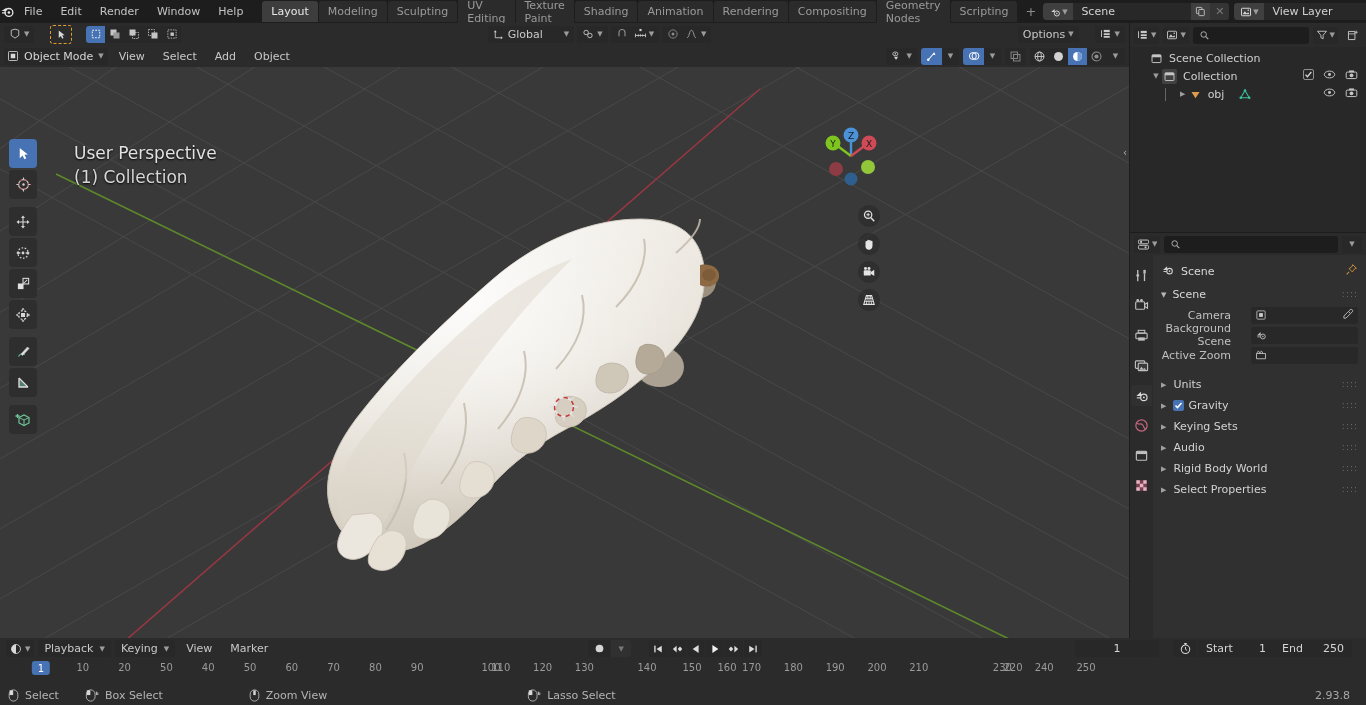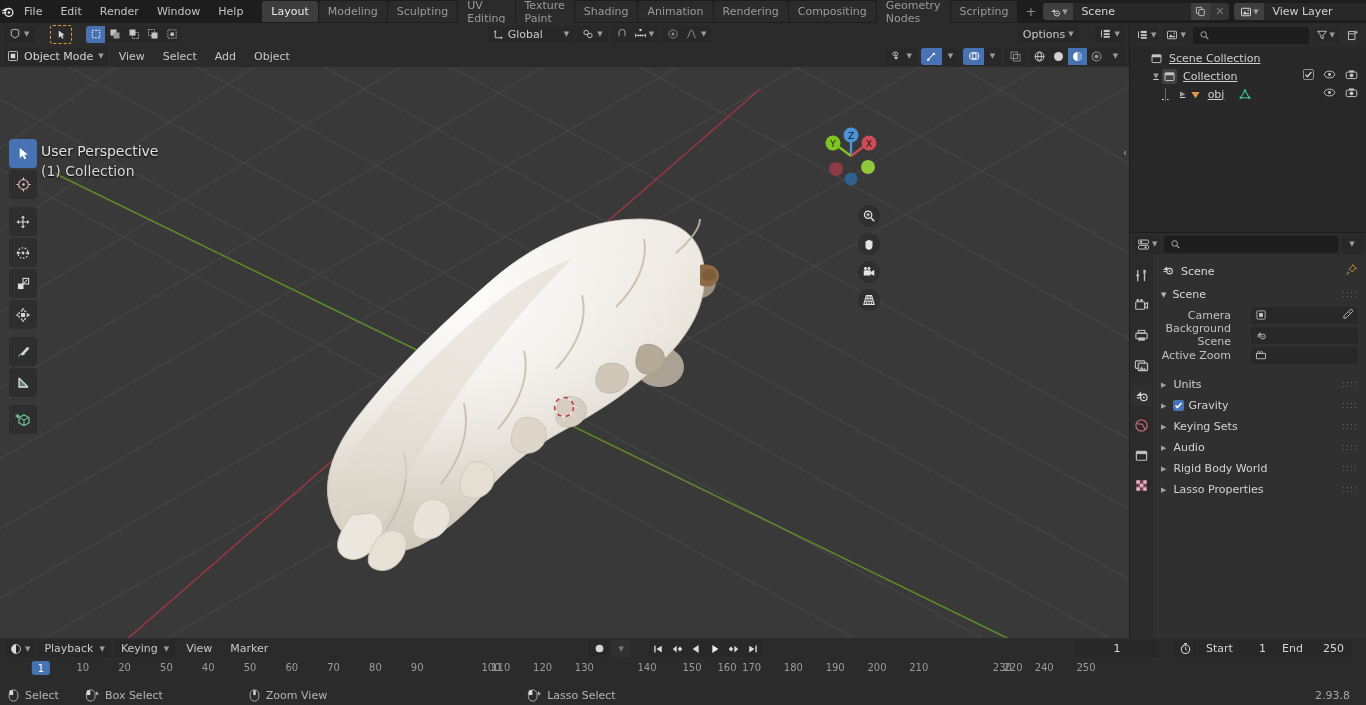--- a/index.html
+++ b/index.html
@@ -67,21 +67,21 @@
   .hdr-group > div.on { background:#4772b3; }
   .txtbtn { padding:1px 7px; font-size:11px; color:#c8c8c8; border-radius:3px; line-height:15px;}
   .modedd {
     display:flex; align-items:center; height:17px; background:#282828; border-radius:3px;
     padding:0 4px 0 3px; gap:5px; min-width:96px;
   }
   .chev { font-size:7px; color:#9c9c9c; }
 
   .vp-canvas { position:absolute; left:0; top:44px; width:1129px; height:571px; overflow:hidden; background:#393939;}
 
-  .vp-overlay-text { position:absolute; left:41px; top:76px; font-size:14px; color:#e2e2e2; text-shadow:0 1px 2px #000; z-index:6;}
+  .vp-overlay-text { position:absolute; left:74px; top:76px; font-size:17px; color:#e2e2e2; text-shadow:0 1px 2px #000; z-index:6;}
   .vp-overlay-text .l2 { margin-top:4px; color:#d8d8d8;}
 
   
   .tools {
     position:absolute; left:9px; top:72px; width:28px; z-index:8;
     display:flex; flex-direction:column; gap:2px;
   }
   .tool {
     width:28px; height:29px; background:#2e2e2e; border-radius:4px;
     display:flex; align-items:center; justify-content:center;
@@ -103,21 +103,21 @@
   }
   .ol-sel {
     display:flex; align-items:center; height:17px; background:#282828; border-radius:3px;
     padding:0 3px; gap:2px;
   }
   .ol-search {
     flex:1; height:17px; background:#1d1d1d; border-radius:3px; display:flex; align-items:center;
     padding:0 6px; gap:4px; min-width:40px;
   }
   .ol-tree { background:#282828; height:185px; padding-top:2px; }
-  .ol-row { display:flex; align-items:center; height:18px; padding-left:8px; font-size:11px; color:#cfcfcf;text-decoration:underline; }
+  .ol-row { display:flex; align-items:center; height:18px; padding-left:8px; font-size:11px; color:#cfcfcf; }
   .ol-row .rs { margin-left:auto; display:flex; gap:9px; padding-right:8px; align-items:center;}
   .disc { width:12px; display:flex; align-items:center; justify-content:center; color:#9d9d9d; font-size:7px;}
 
   
   .props { position:absolute; left:1130px; top:233px; width:236px; height:405px; background:#303030; }
   .props-header { height:22px; display:flex; align-items:center; gap:4px; padding:0 4px; background:#2b2b2b; }
   .props-body { position:absolute; left:0; top:22px; width:236px; height:383px; display:flex; }
   .props-tabs { width:23px; background:#2b2b2b; padding-top:10px; display:flex; flex-direction:column; align-items:center; gap:9px;}
   .ptab { width:21px; height:21px; display:flex; align-items:center; justify-content:center; border-radius:3px 0 0 3px;}
   .ptab.active { background:#303030; }
@@ -960,21 +960,21 @@
           <span>Audio</span>
           <span class="grip">::::</span>
         </div>
         <div class="panel-item">
           <span class="tri closed">▶</span>
           <span>Rigid Body World</span>
           <span class="grip">::::</span>
         </div>
         <div class="panel-item">
           <span class="tri closed">▶</span>
-          <span>Lasso Properties</span>
+          <span>Select Properties</span>
           <span class="grip">::::</span>
         </div>
       </div>
     </div>
   </div>
 
   <div class="timeline">
     <div class="tl-header">
       <div class="tl-icobtn">
         <svg width="12" height="12" viewBox="0 0 16 16">

